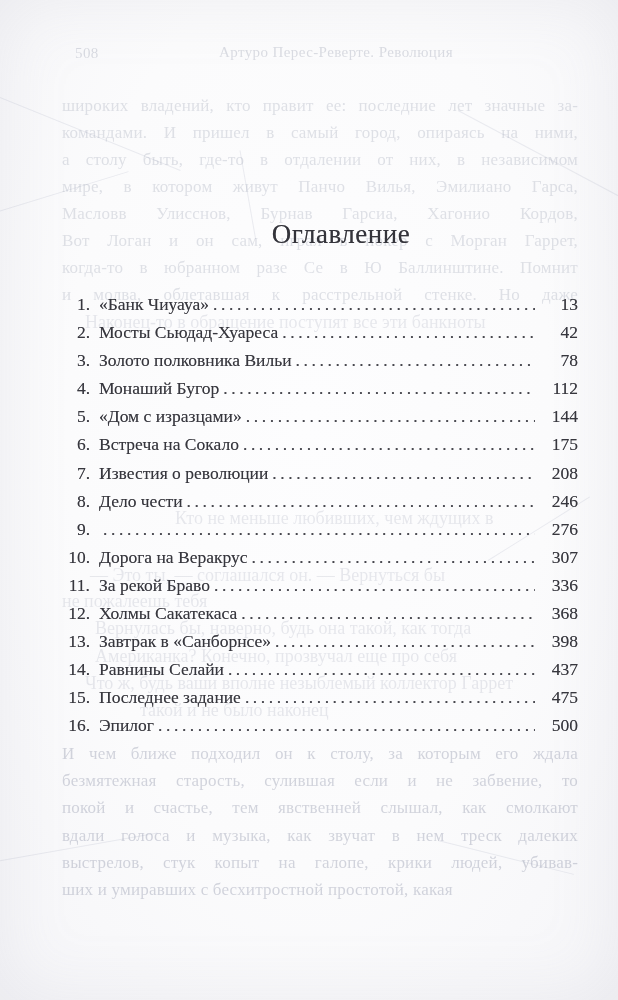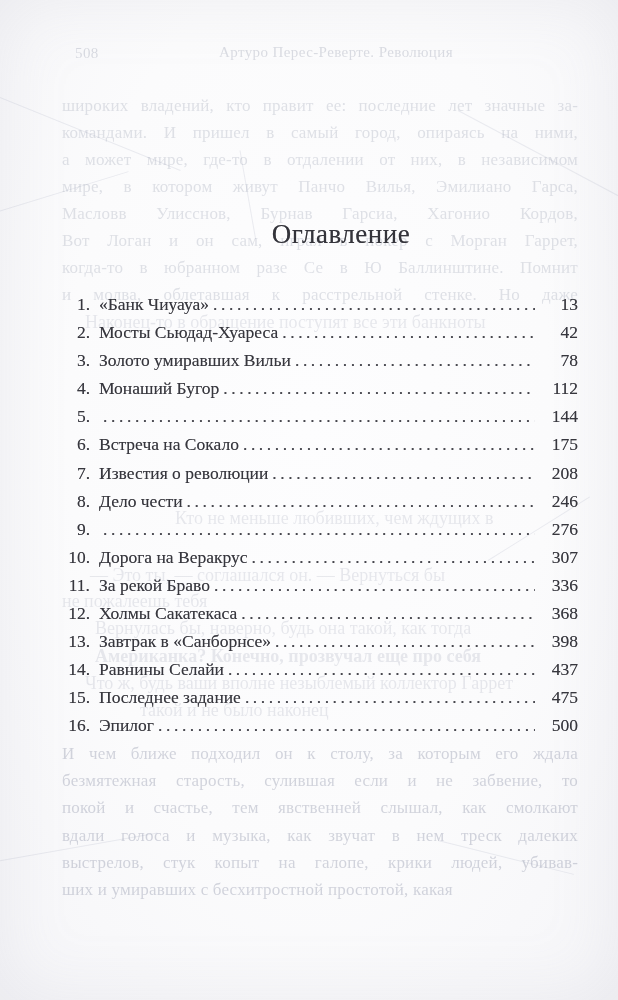--- a/index.html
+++ b/index.html
@@ -71,34 +71,34 @@
   <div class="crease c5"></div>
   <div class="crease c6"></div>
   <div class="crease c7"></div>
 
   <div class="ghost gh-header" style="left:75px;top:45px;">508</div>
   <div class="ghost gh-header" style="left:196px;top:44px;width:280px;text-align:center;">Артуро Перес-Реверте. Революция</div>
 
   <div id="ghost-top">
       <div class="ghost gh-top justify" style="top: 96px;">широких владений, кто правит ее: последние лет значные за-</div>
       <div class="ghost gh-top justify" style="top: 123px;">командами. И пришел в самый город, опираясь на ними,</div>
-      <div class="ghost gh-top justify" style="top: 150px;">а может мире, где-то в отдалении от них, в независимом</div>
+      <div class="ghost gh-top justify" style="top: 150px;">а столу быть, где-то в отдалении от них, в независимом</div>
       <div class="ghost gh-top justify" style="top: 177px;">мире, в котором живут Панчо Вилья, Эмилиано Гарса,</div>
       <div class="ghost gh-top justify" style="top: 204px;">Масловв Улисснов, Бурнав Гарсиа, Хагонио Кордов,</div>
       <div class="ghost gh-top justify" style="top: 231px;">Вот Логан и он сам, играл в покер с Морган Гаррет,</div>
       <div class="ghost gh-top justify" style="top: 258px;">когда-то в юбранном разе Се в Ю Баллинштине. Помнит</div>
       <div class="ghost gh-top justify" style="top: 285px;">и молва, облетавшая к расстрельной стенке. Но даже</div>
     </div>
   <div id="ghost-mid">
       <div class="ghost gh-mid" style="top: 312px; left: 85px;">Наконец-то в обращение поступят все эти банкноты</div>
       <div class="ghost gh-mid" style="top: 508px; left: 175px;">Кто не меньше любивших, чем ждущих в</div>
       <div class="ghost gh-mid" style="top: 565px; left: 90px;">— Это ты, — соглашался он. — Вернуться бы</div>
       <div class="ghost gh-mid" style="top: 591px; left: 62px;">не пожалеешь тебя</div>
       <div class="ghost gh-mid" style="top: 618px; left: 95px;">Вернулась бы, наверно, будь она такой, как тогда</div>
-      <div class="ghost gh-mid" style="top: 646px; left: 95px; font-weight: bold;">Американка? Конечно, прозвучал еще про себя</div>
+      <div class="ghost gh-mid" style="top: 646px; left: 95px;">Американка? Конечно, прозвучал еще про себя</div>
       <div class="ghost gh-mid" style="top: 673px; left: 85px;">Что ж, будь ваши вполне незыблемый коллектор Гаррет</div>
       <div class="ghost gh-mid" style="top: 700px; left: 140px;">такой и не было наконец</div>
     </div>
   <div id="ghost-bottom">
       <div class="ghost gh-bottom justify" style="top: 744px;">И чем ближе подходил он к столу, за которым его ждала</div>
       <div class="ghost gh-bottom justify" style="top: 771.2px;">безмятежная старость, сулившая если и не забвение, то</div>
       <div class="ghost gh-bottom justify" style="top: 798.4px;">покой и счастье, тем явственней слышал, как смолкают</div>
       <div class="ghost gh-bottom justify" style="top: 825.6px;">вдали голоса и музыка, как звучат в нем треск далеких</div>
       <div class="ghost gh-bottom justify" style="top: 852.8px;">выстрелов, стук копыт на галопе, крики людей, убивав-</div>
       <div class="ghost gh-bottom" style="top: 880px;">ших и умиравших с бесхитростной простотой, какая</div>
@@ -113,32 +113,33 @@
         <span class="toc-page">13</span>
       </div>
       <div class="toc-row">
         <span class="toc-num">2.</span>
         <span class="toc-title">Мосты Сьюдад-Хуареса</span>
         <span class="toc-dots">..........................................................................................</span>
         <span class="toc-page">42</span>
       </div>
       <div class="toc-row">
         <span class="toc-num">3.</span>
-        <span class="toc-title">Золото умиравших Вильи</span>
+        <span class="toc-title">Золото полковника Вильи</span>
         <span class="toc-dots">..........................................................................................</span>
         <span class="toc-page">78</span>
       </div>
       <div class="toc-row">
         <span class="toc-num">4.</span>
         <span class="toc-title">Монаший Бугор</span>
         <span class="toc-dots">..........................................................................................</span>
         <span class="toc-page">112</span>
       </div>
       <div class="toc-row">
         <span class="toc-num">5.</span>
+        <span class="toc-title">«Дом с изразцами»</span>
         <span class="toc-dots">..........................................................................................</span>
         <span class="toc-page">144</span>
       </div>
       <div class="toc-row">
         <span class="toc-num">6.</span>
         <span class="toc-title">Встреча на Сокало</span>
         <span class="toc-dots">..........................................................................................</span>
         <span class="toc-page">175</span>
       </div>
       <div class="toc-row">

